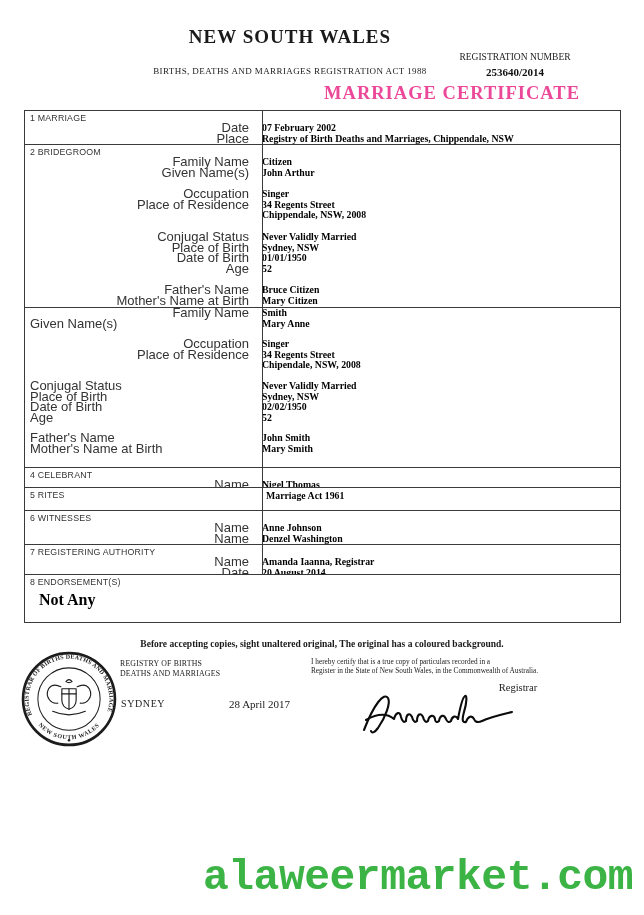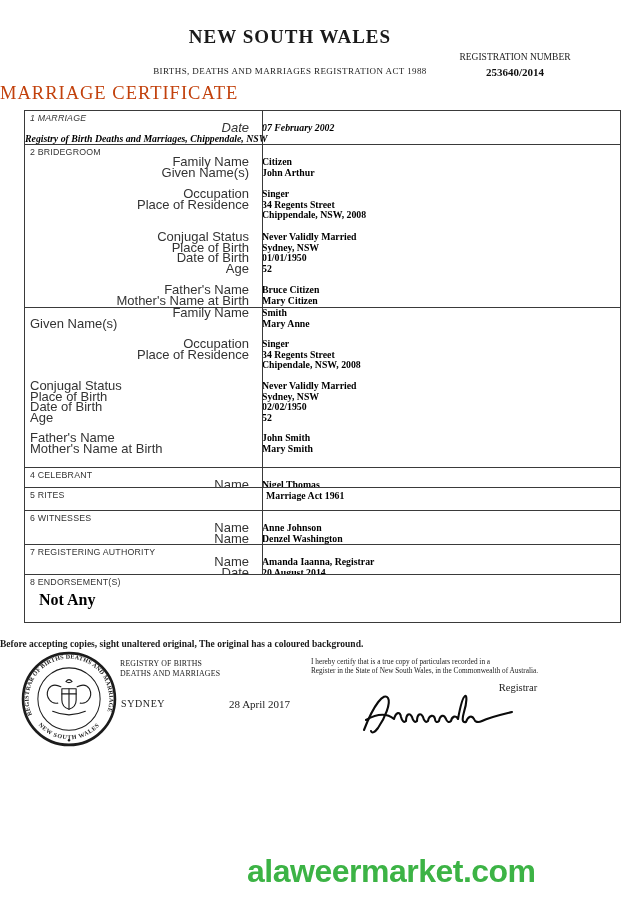--- a/index.html
+++ b/index.html
@@ -4,34 +4,34 @@
 <style>
   html,body{margin:0;padding:0;background:#ffffff;}
   .page{position:relative;width:644px;height:915px;background:#ffffff;overflow:hidden;
         font-family:"Liberation Serif",serif;color:#111;}
 
   
   .hdr-state{position:absolute;top:26px;left:0;width:580px;text-align:center;
              font-size:19px;font-weight:bold;letter-spacing:1px;color:#1a1a1a;}
   .hdr-act{position:absolute;top:66px;left:0;width:580px;text-align:center;
            font-size:9px;letter-spacing:.4px;color:#222;}
-  .hdr-title{position:absolute;top:83px;left:0;width:580px;text-align:left;
-             font-size:18.5px;font-weight:normal;letter-spacing:1px;color:#c2410c;}
+  .hdr-title{position:absolute;top:83px;left:0;width:580px;text-align:right;
+             font-size:18.5px;font-weight:bold;letter-spacing:1px;color:#ec4899;}
   .reg-label{position:absolute;top:52px;left:440px;width:150px;text-align:center;
              font-size:9.5px;color:#222;}
   .reg-number{position:absolute;top:66px;left:440px;width:150px;text-align:center;
               font-size:11px;font-weight:bold;color:#111;}
 
   
   .cert-table{position:absolute;left:24px;top:110px;width:597px;height:513px;
               border:1px solid #3a3a3a;box-sizing:border-box;overflow:hidden;background:#fff;}
   .sec{position:relative;box-sizing:border-box;overflow:hidden;}
   .sec + .sec{border-top:1px solid #3a3a3a;}
   .sec .vline{position:absolute;left:237px;top:0;bottom:0;width:0;border-left:1px solid #3a3a3a;}
-  .sec-marriage{height:33px;font-style:italic;}
+  .sec-marriage{height:33px;}
   .sec-bridegroom{height:163px;}
   .sec-bride{height:160px;}
   .sec-celebrant{height:20px;}
   .sec-rites{height:23px;}
   .sec-witnesses{height:34px;}
   .sec-regauth{height:30px;}
   .sec-endorse{height:50px;}
   .sec-title{height:10px;line-height:10px;padding:2px 0 0 5px;
              font-family:"Liberation Sans",sans-serif;font-size:8.8px;color:#333;
              letter-spacing:.2px;}
@@ -44,36 +44,36 @@
   .gap{height:11px;}
   .gap-s{height:10px;}
   .title-row{display:flex;}
   .title-row .sec-title{width:232px;flex:0 0 auto;box-sizing:border-box;}
   .title-row .val{padding-left:9px;padding-top:2px;font-family:"Liberation Serif",serif;
                   font-size:9.8px;font-weight:bold;color:#000;}
   .endorse-value{padding:4px 0 0 14px;font-family:"Liberation Serif",serif;
                  font-size:16px;font-weight:bold;color:#000;}
 
   
-  .notice{position:absolute;top:639px;left:0;width:644px;text-align:left;
+  .notice{position:absolute;top:639px;left:0;width:644px;text-align:center;
           font-size:9.5px;font-weight:bold;color:#1a1a1a;}
   .seal{position:absolute;left:20px;top:650px;width:98px;height:98px;}
   .registry-block{position:absolute;left:120px;top:659px;font-size:7.8px;color:#222;
                   line-height:9.5px;letter-spacing:.2px;}
   .certify-block{position:absolute;left:311px;top:657px;font-size:7.3px;color:#222;
                  line-height:9px;}
   .registrar{position:absolute;left:478px;top:682px;width:80px;text-align:center;
              font-size:10.5px;color:#222;}
   .office{position:absolute;left:121px;top:698px;font-size:10px;letter-spacing:.6px;color:#222;}
   .issue-date{position:absolute;left:229px;top:698px;font-size:11px;color:#222;}
   .signature{position:absolute;left:358px;top:690px;width:160px;height:52px;}
 
   
-  .watermark{position:absolute;left:203px;top:853px;font-family:Liberation Sans, sans-serif;
-             font-size:32px;font-weight:bold;letter-spacing:-.5px;color:#3CB345;white-space:nowrap;margin-left:44px;}
+  .watermark{position:absolute;left:203px;top:853px;font-family:Liberation Mono, monospace;
+             font-size:43px;font-weight:bold;letter-spacing:-.5px;color:#3CB345;white-space:nowrap;}
 </style>
 </head>
 <body>
 
 <div class="page">
 
   <div class="hdr-state">NEW SOUTH WALES</div>
   <div class="hdr-act">BIRTHS, DEATHS AND MARRIAGES REGISTRATION ACT 1988</div>
   <div class="hdr-title">MARRIAGE CERTIFICATE</div>
   <div class="reg-label">REGISTRATION NUMBER</div>
@@ -82,20 +82,21 @@
   <div class="cert-table">
 
     <div class="sec sec-marriage">
       <i class="vline"></i>
       <div class="sec-title">1 MARRIAGE</div>
       <div class="row">
         <div class="lab">Date</div>
         <div class="val">07 February 2002</div>
       </div>
       <div class="row">
+        <div class="lab">Place</div>
         <div class="val">Registry of Birth Deaths and Marriages, Chippendale, NSW</div>
       </div>
     </div>
 
     <div class="sec sec-bridegroom">
       <i class="vline"></i>
       <div class="sec-title">2 BRIDEGROOM</div>
       <div class="row">
         <div class="lab">Family Name</div>
         <div class="val">Citizen</div>

